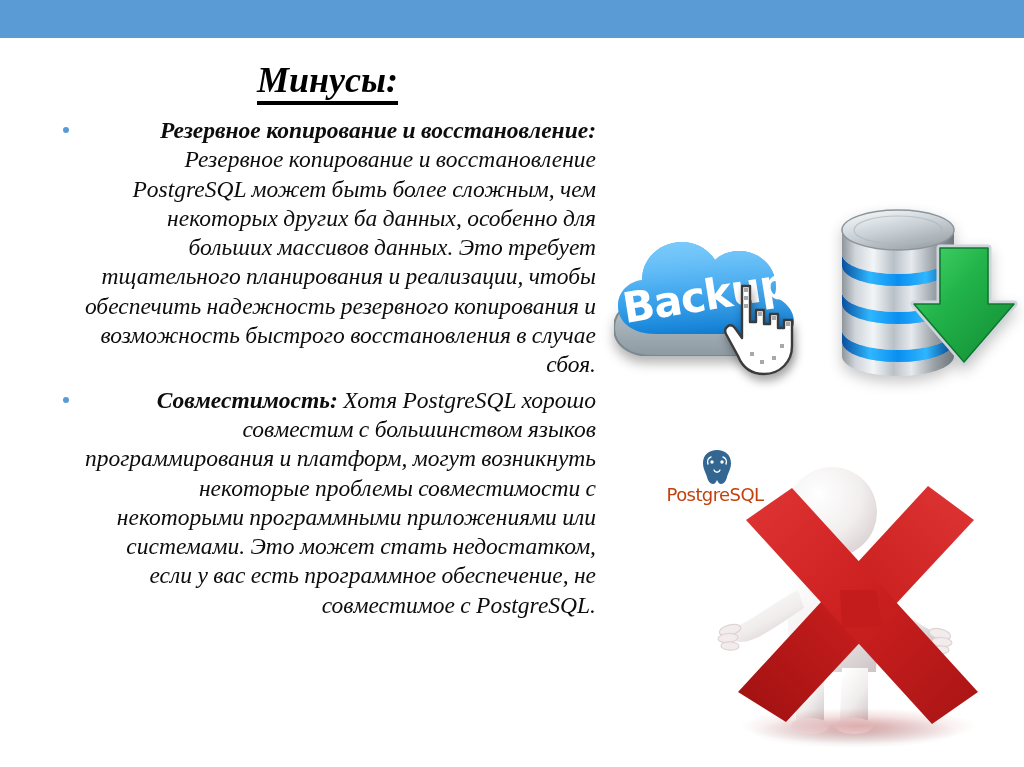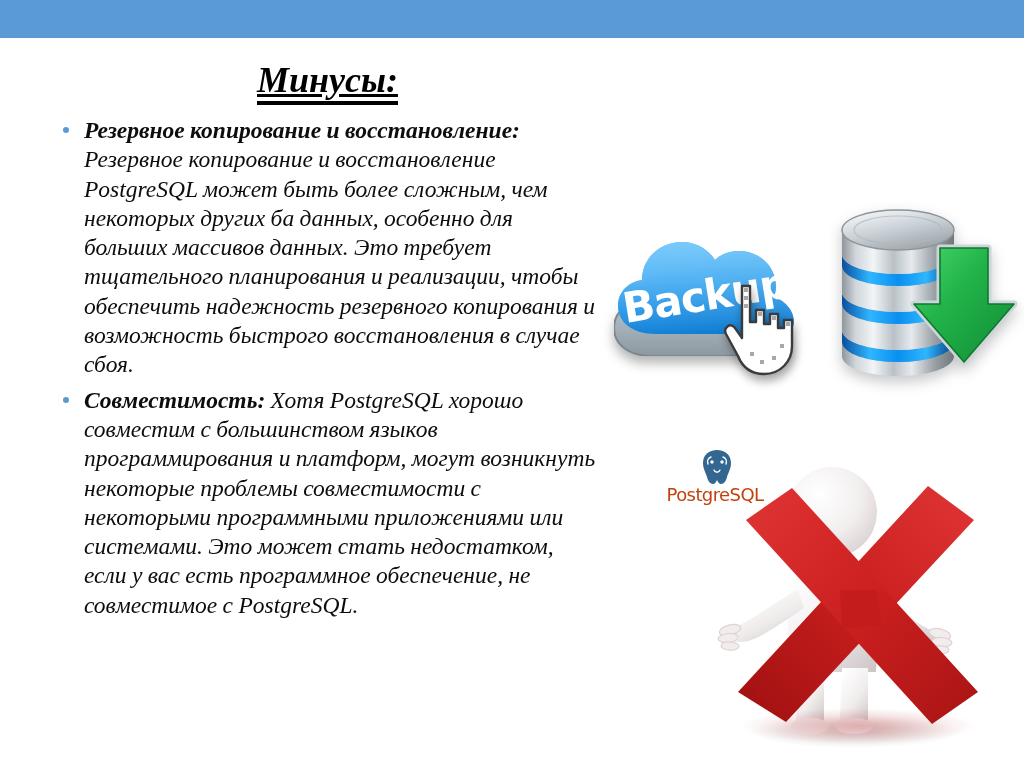--- a/index.html
+++ b/index.html
@@ -31,21 +31,20 @@
     left: 60px;
     top: 62px;
     width: 535px;
     text-align: center;
     font-size: 36px;
     font-weight: bold;
     font-style: italic;
     color: #000000;
     letter-spacing: 0px;
     line-height: 1.05;
-    text-decoration: underline;
   }
   #slide-title .ul {
     border-bottom: 4px solid #000;
     padding-bottom: 1px;
   }
 
   
   #body-text {
     position: absolute;
     left: 56px;
@@ -64,21 +63,21 @@
     width: 6px;
     height: 6px;
     border-radius: 50%;
     background: #5b9bd5;
   }
   .para {
     font-size: 23.5px;
     font-style: italic;
     line-height: 29.3px;
     color: #0d0d0d;
-    text-align: left;
+    text-align: right;
     word-spacing: -0.5px;
   }
   .para b {
     font-weight: bold;
     font-style: italic;
   }
 
   
   #art-backup {
     position: absolute;

